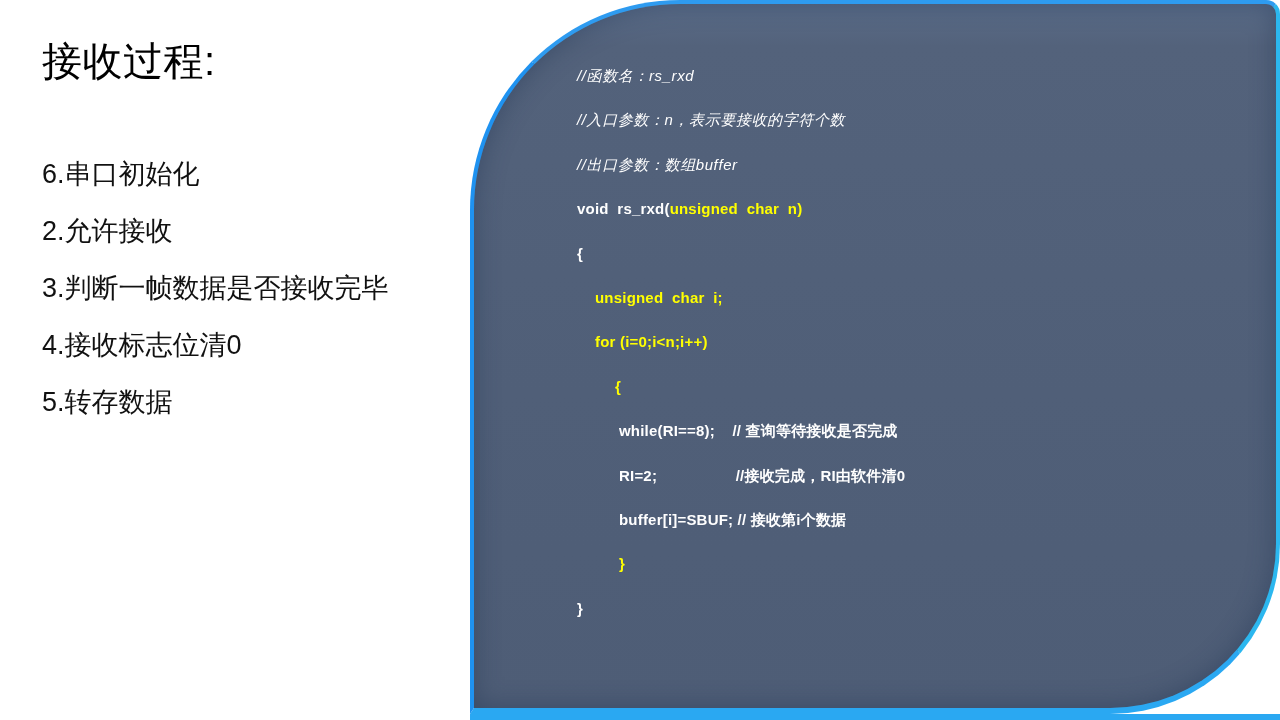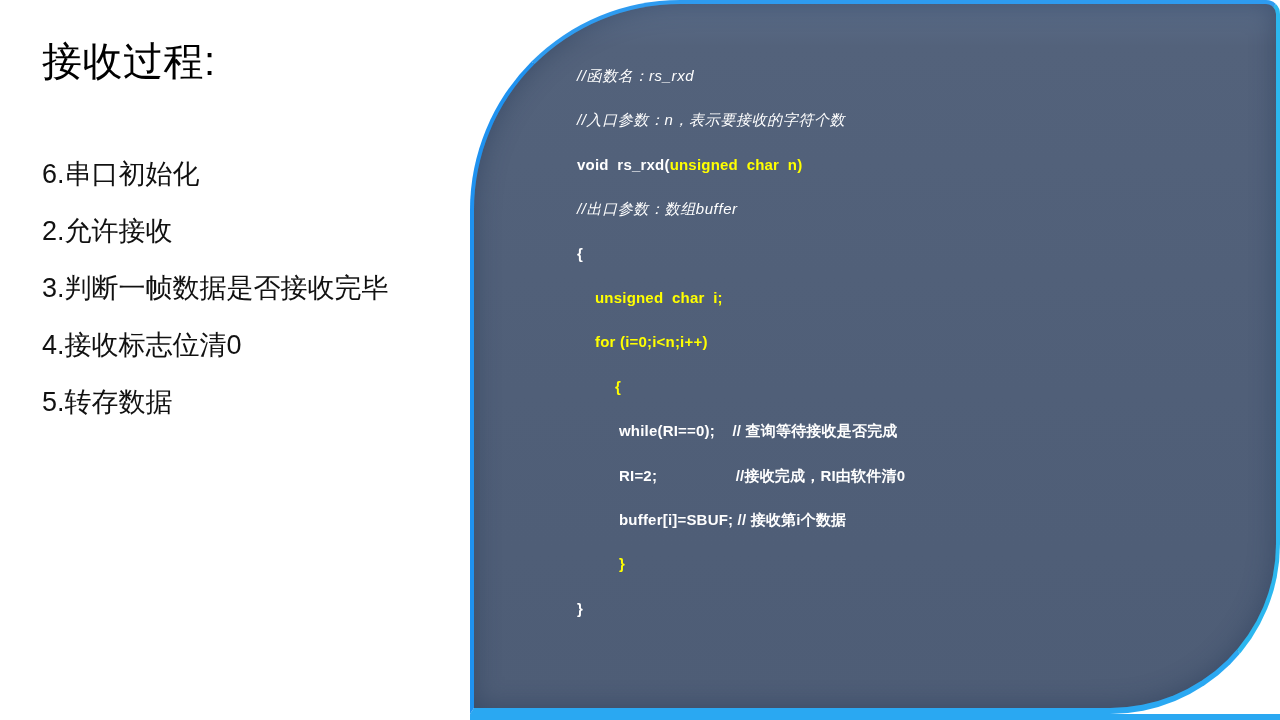--- a/index.html
+++ b/index.html
@@ -127,26 +127,26 @@
       <li>3.判断一帧数据是否接收完毕</li>
       <li>4.接收标志位清0</li>
       <li>5.转存数据</li>
     </ul>
 </div>
 
 <div id="code-panel">
   <div id="code-body">
       <div class="code-line ind-0 comment"><span class="tx-white">//函数名：rs_rxd</span></div>
       <div class="code-line ind-0 comment"><span class="tx-white">//入口参数：n，表示要接收的字符个数</span></div>
+      <div class="code-line ind-0 comment"><span class="tx-white">//出口参数：数组buffer</span></div>
       <div class="code-line ind-0"><span class="tx-white">void  rs_rxd(</span><span class="kw-yellow">unsigned  char  n)</span></div>
-      <div class="code-line ind-0 comment"><span class="tx-white">//出口参数：数组buffer</span></div>
       <div class="code-line ind-0"><span class="tx-white">{</span></div>
       <div class="code-line ind-1"><span class="kw-yellow">unsigned  char  i;</span></div>
       <div class="code-line ind-1"><span class="kw-yellow">for (i=0;i&lt;n;i++)</span></div>
       <div class="code-line ind-2"><span class="kw-yellow">{</span></div>
-      <div class="code-line ind-3"><span class="tx-white">while(RI==0);    // 查询等待接收是否完成</span></div>
+      <div class="code-line ind-3"><span class="tx-white">while(RI==8);    // 查询等待接收是否完成</span></div>
       <div class="code-line ind-3"><span class="tx-white">RI=2;                  //接收完成，RI由软件清0</span></div>
       <div class="code-line ind-3"><span class="tx-white">buffer[i]=SBUF; // 接收第i个数据</span></div>
       <div class="code-line ind-3"><span class="kw-yellow">}</span></div>
       <div class="code-line ind-0"><span class="tx-white">}</span></div>
     </div>
 </div>
 <div id="panel-bottom-strip"></div>
 
 </body></html>

